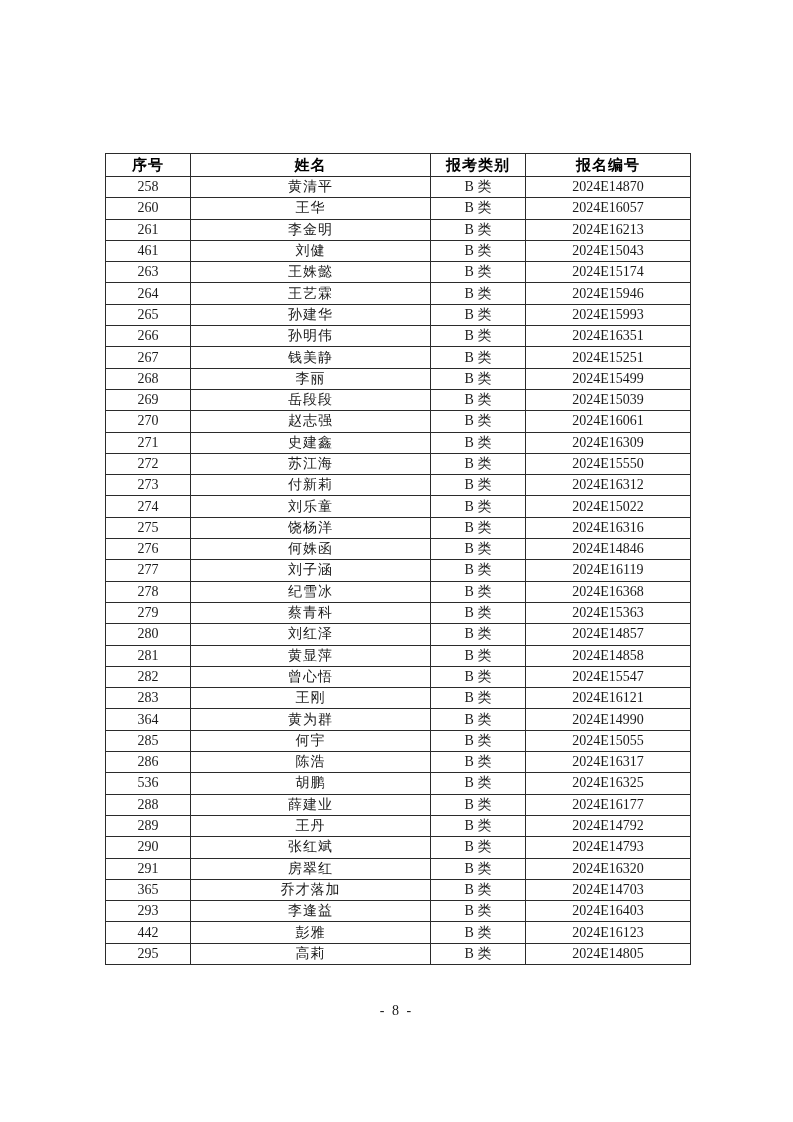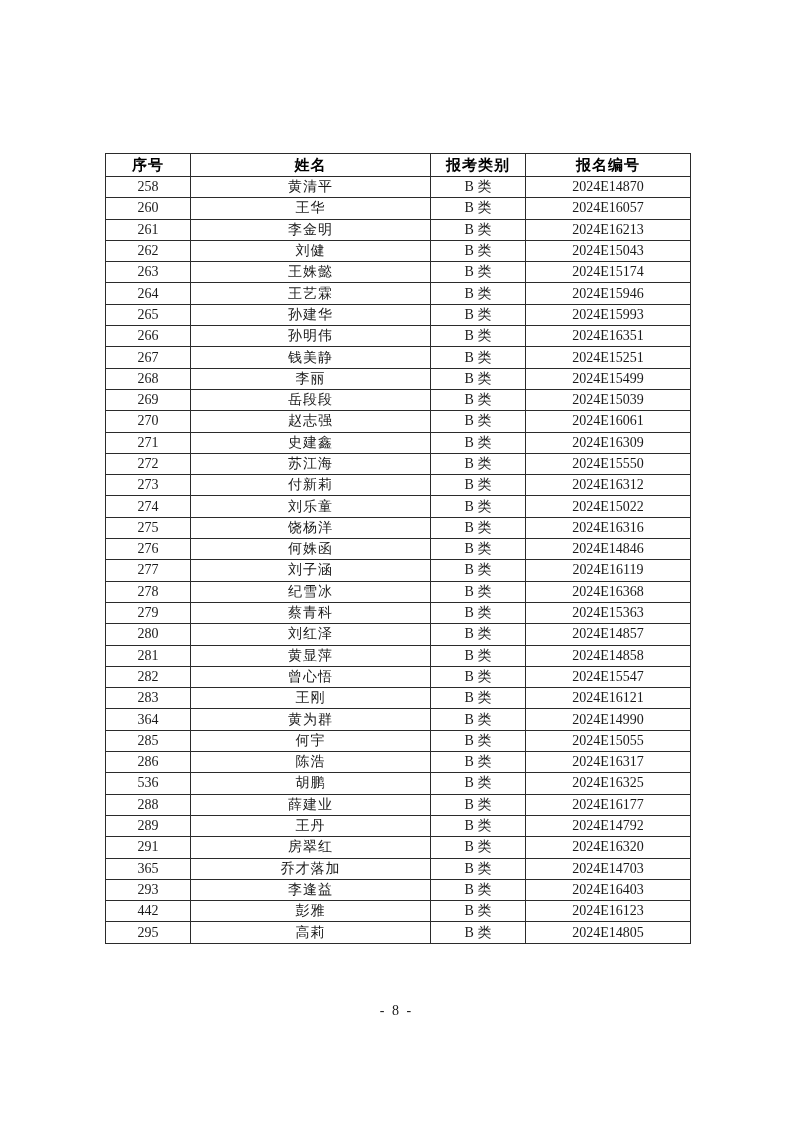--- a/index.html
+++ b/index.html
@@ -89,21 +89,21 @@
         <td class="cell-exam-category">B 类</td>
         <td class="cell-registration-code">2024E16057</td>
       </tr>
       <tr>
         <td class="cell-serial-number">261</td>
         <td class="cell-name">李金明</td>
         <td class="cell-exam-category">B 类</td>
         <td class="cell-registration-code">2024E16213</td>
       </tr>
       <tr>
-        <td class="cell-serial-number">262</td>
+        <td class="cell-serial-number">461</td>
         <td class="cell-name">刘健</td>
         <td class="cell-exam-category">B 类</td>
         <td class="cell-registration-code">2024E15043</td>
       </tr>
       <tr>
         <td class="cell-serial-number">263</td>
         <td class="cell-name">王姝懿</td>
         <td class="cell-exam-category">B 类</td>
         <td class="cell-registration-code">2024E15174</td>
       </tr>
@@ -255,20 +255,26 @@
         <td class="cell-serial-number">288</td>
         <td class="cell-name">薛建业</td>
         <td class="cell-exam-category">B 类</td>
         <td class="cell-registration-code">2024E16177</td>
       </tr>
       <tr>
         <td class="cell-serial-number">289</td>
         <td class="cell-name">王丹</td>
         <td class="cell-exam-category">B 类</td>
         <td class="cell-registration-code">2024E14792</td>
+      </tr>
+      <tr>
+        <td class="cell-serial-number">290</td>
+        <td class="cell-name">张红斌</td>
+        <td class="cell-exam-category">B 类</td>
+        <td class="cell-registration-code">2024E14793</td>
       </tr>
       <tr>
         <td class="cell-serial-number">291</td>
         <td class="cell-name">房翠红</td>
         <td class="cell-exam-category">B 类</td>
         <td class="cell-registration-code">2024E16320</td>
       </tr>
       <tr>
         <td class="cell-serial-number">365</td>
         <td class="cell-name">乔才落加</td>

